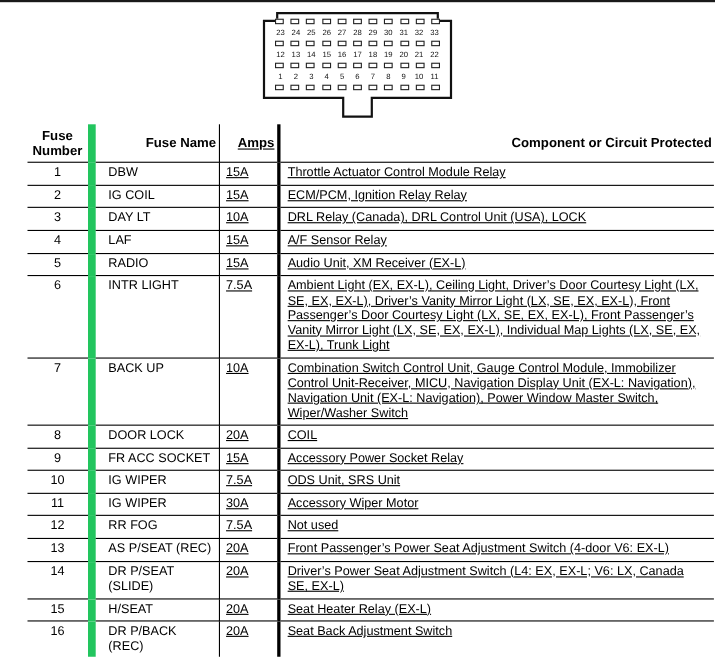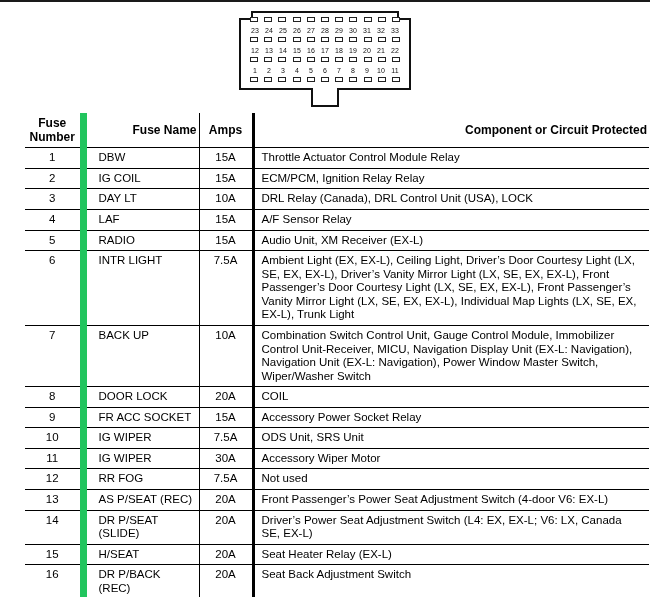--- a/index.html
+++ b/index.html
@@ -38,23 +38,23 @@
     vertical-align: middle; padding: 3px 2px;
   }
   .fuse-table th:nth-child(1), .fuse-table td:nth-child(1) {
     width: 58px; border-right: 7px solid #22c55e; text-align: center;
   }
   .fuse-table th:nth-child(2), .fuse-table td:nth-child(2) {
     width: 116px; border-right: 1px solid #000;
   }
   .fuse-table td:nth-child(2) { padding-left: 12px; }
   .fuse-table th:nth-child(3), .fuse-table td:nth-child(3) {
-    width: 54px; border-right: 3px solid #000; text-align: center;
-  }
-  .fuse-table td:nth-child(4) { padding-left: 7px; }
+    width: 54px; border-right: 3px solid #000;  text-decoration: underline;
+  }
+  .fuse-table td:nth-child(4) { padding-left: 7px; text-decoration: underline; }
 </style>
 </head>
 <body>
 
 <div class="page">
   <div class="top-rule"></div>
 
   <div class="connector">
     <svg width="190" height="100" viewBox="0 0 190 100">
       <path d="M 22 3 H 168 V 10 H 180 V 80 H 108 V 97 H 82 V 80 H 10 V 10 H 22 Z" fill="none" stroke="#111" stroke-width="2"></path>

